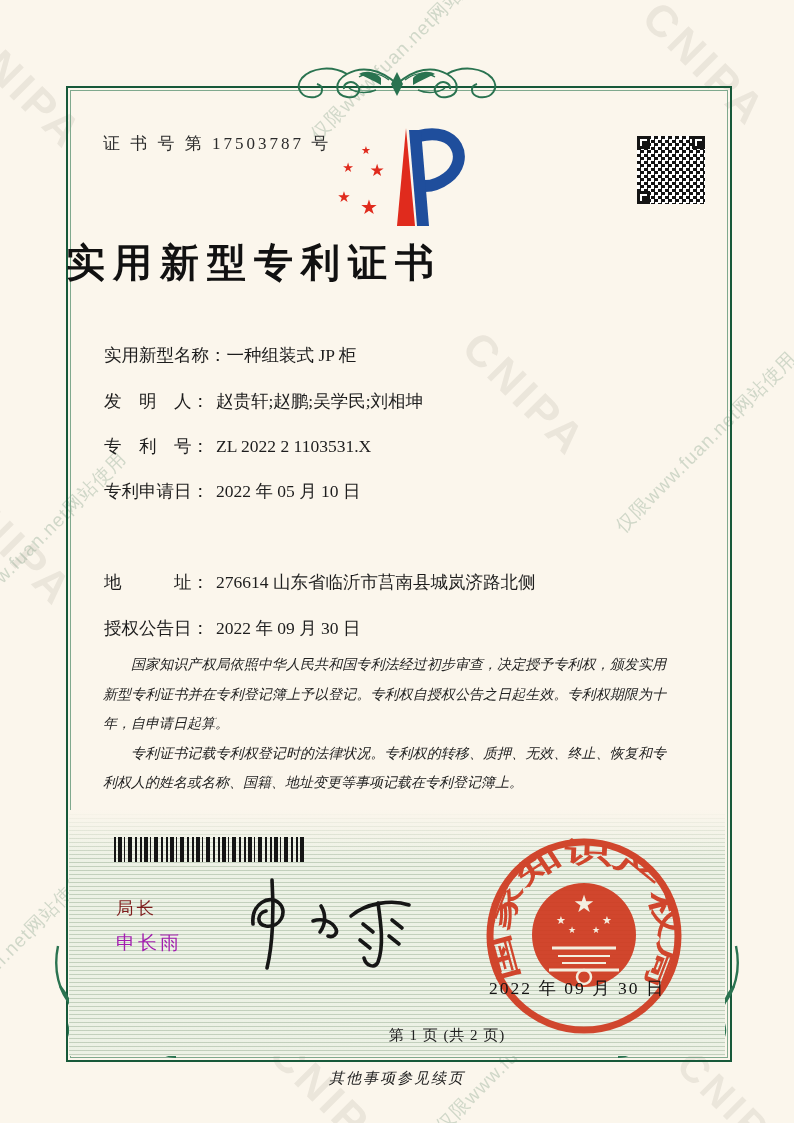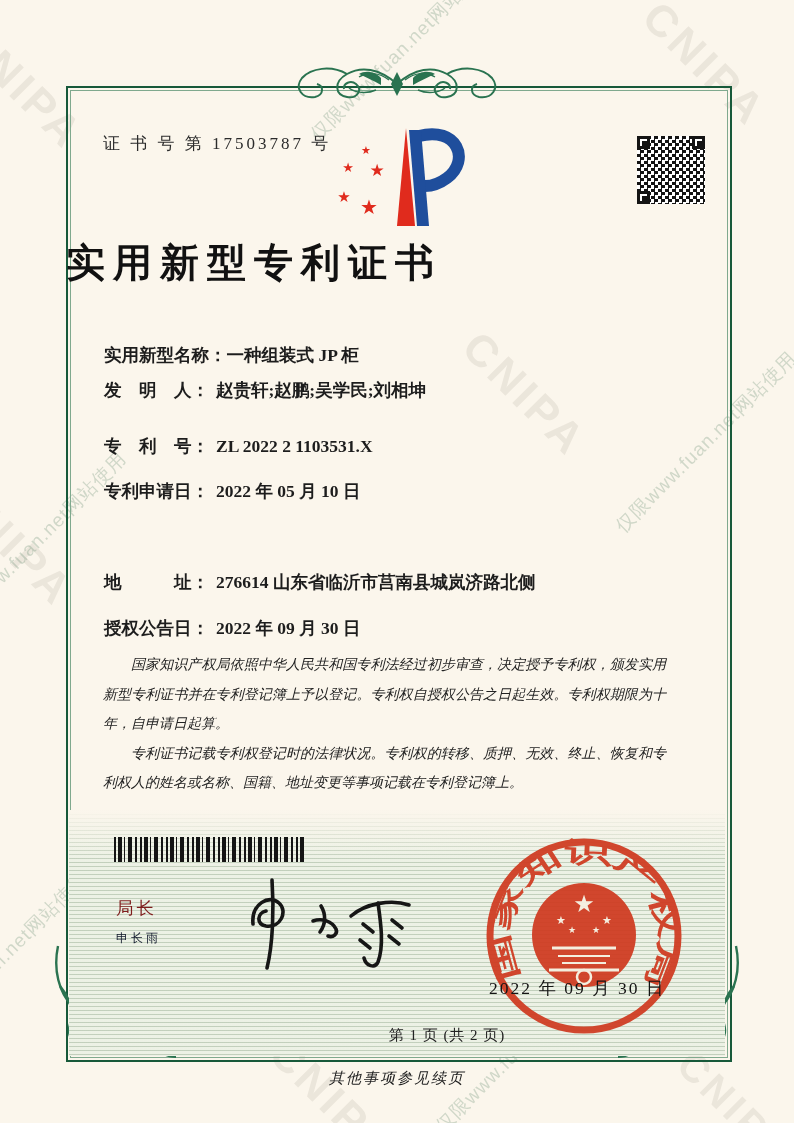--- a/index.html
+++ b/index.html
@@ -26,41 +26,41 @@
   .qr{position:absolute;left:637px;top:136px;width:68px;height:68px;background-color:#fff;
       background-image:repeating-conic-gradient(#141414 0% 25%, transparent 0% 50%);
       background-size:7px 7px;outline:3px solid #fbf6ec;}
   .qr .f{position:absolute;width:13px;height:13px;border:3px solid #141414;background:#fff;box-sizing:border-box;}
   .qr .f::after{content:'';position:absolute;left:2px;top:2px;width:5px;height:5px;background:#141414;}
   .qr .f1{left:0;top:0;} .qr .f2{right:0;top:0;} .qr .f3{left:0;bottom:0;}
 
   .title{position:absolute;left:66px;width:662px;top:236px;font-size:39px;font-weight:bold;
          letter-spacing:8px;color:#111;}
 
-  .row{position:absolute;left:104px;width:575px;font-size:17.5px;color:#1d1d1d;white-space:nowrap;font-weight:bold;}
+  .row{position:absolute;left:104px;width:575px;font-size:17.5px;color:#1d1d1d;white-space:nowrap;}
   .row .lbl{display:inline-block;min-width:112px;}
   .pair2{position:absolute;left:361px;top:0;}
 
   .paras{position:absolute;left:103px;top:650px;width:563px;font-size:14px;line-height:29.5px;
          text-align:justify;color:#222;font-style:italic;}
   .paras p{margin:0;text-indent:2em;}
 
   
   .guilloche{position:absolute;left:69px;top:810px;width:656px;height:246px;
      background-image:linear-gradient(180deg,#fbf6ec 0px,rgba(251,246,236,0) 50px),
        repeating-linear-gradient(180deg,rgba(124,152,120,0.38) 0 1px,rgba(236,241,229,0.9) 1px 4px);
      background-color:#eef2e6;}
 
   .barcode{position:absolute;left:114px;top:837px;width:192px;height:25px;
      background:repeating-linear-gradient(90deg,#151515 0 2px,transparent 2px 4px,#151515 4px 8px,
        transparent 8px 10px,#151515 10px 11px,transparent 11px 14px,#151515 14px 18px,transparent 18px 21px,
        #151515 21px 23px,transparent 23px 26px);}
 
   .duty{position:absolute;left:116px;top:896px;font-size:17.5px;color:#7f1d1d;letter-spacing:3px;}
-  .dutyname{position:absolute;left:116px;top:930px;font-size:12px;color:#0f172a;letter-spacing:3px;}
+  .dutyname{position:absolute;left:116px;top:930px;font-size:19px;color:#a21caf;letter-spacing:3px;}
   .sig{position:absolute;left:225px;top:870px;width:210px;height:108px;}
 
   .seal{position:absolute;left:477px;top:836px;width:214px;height:202px;}
   .sealdate{position:absolute;left:489px;top:976px;font-size:17.5px;color:#141414;letter-spacing:2px;z-index:4;}
 
   .pagenum{position:absolute;left:66px;width:762px;top:1026px;text-align:center;font-size:15px;color:#222;letter-spacing:1px;}
   .footnote{position:absolute;left:0;width:794px;top:1069px;text-align:center;font-size:15px;color:#222;
             font-style:italic;letter-spacing:2px;}
 
   .orn{position:absolute;z-index:3;}
@@ -135,21 +135,21 @@
       <div class="f f1"></div>
       <div class="f f2"></div>
       <div class="f f3"></div>
     </div>
 
     <div class="title">实用新型专利证书</div>
 
     <div class="row" style="top:343px">
       <span class="lbl">实用新型名称：</span><span>一种组装式 JP 柜</span>
     </div>
-    <div class="row" style="top:378px">
+    <div class="row" style="top:389px">
       <span class="lbl">发　明　人：</span><span>赵贵轩;赵鹏;吴学民;刘相坤</span>
     </div>
     <div class="row" style="top:434px">
       <span class="lbl">专　利　号：</span><span>ZL 2022 2 1103531.X</span>
     </div>
     <div class="row" style="top:479px">
       <span class="lbl">专利申请日：</span><span>2022 年 05 月 10 日</span>
     </div>
     <div class="row" style="top:570px">
       <span class="lbl">地　　　址：</span><span>276614 山东省临沂市莒南县城岚济路北侧</span>

